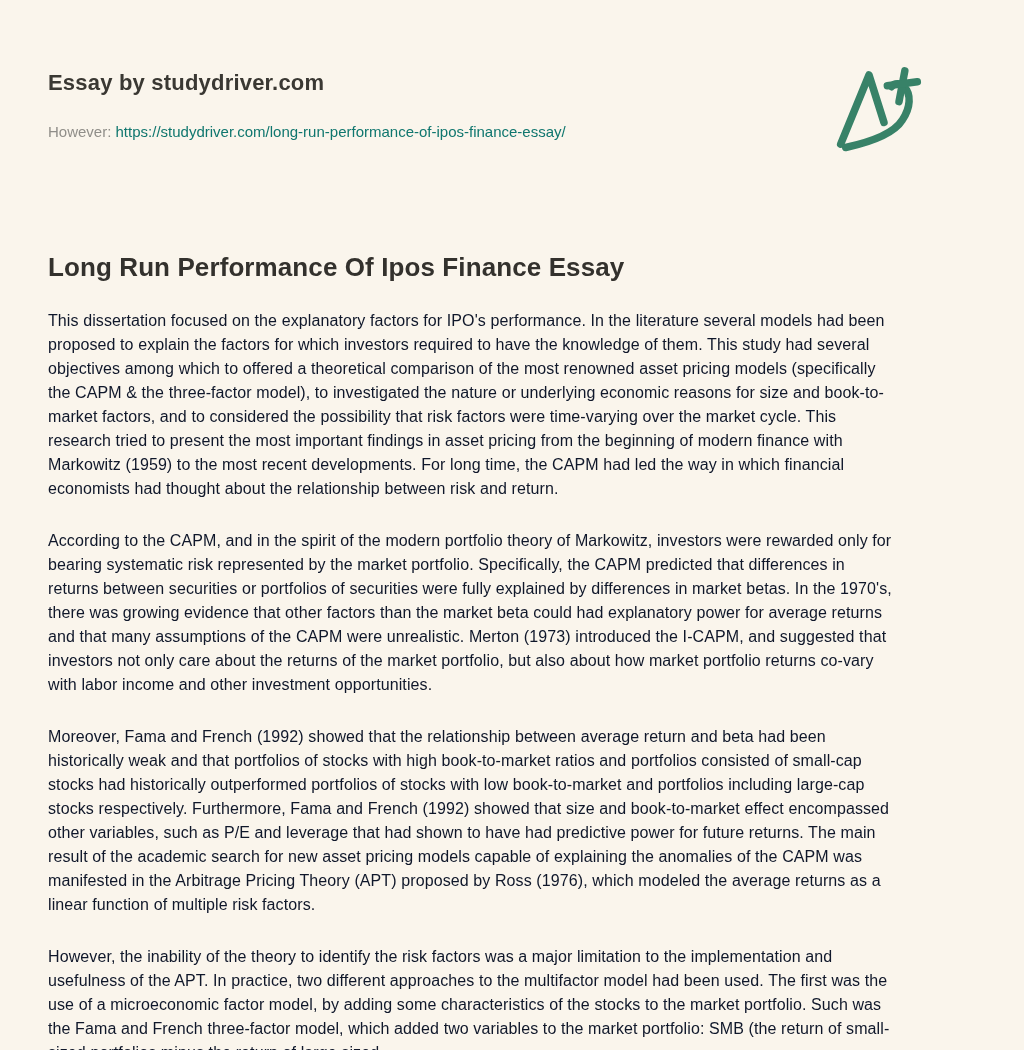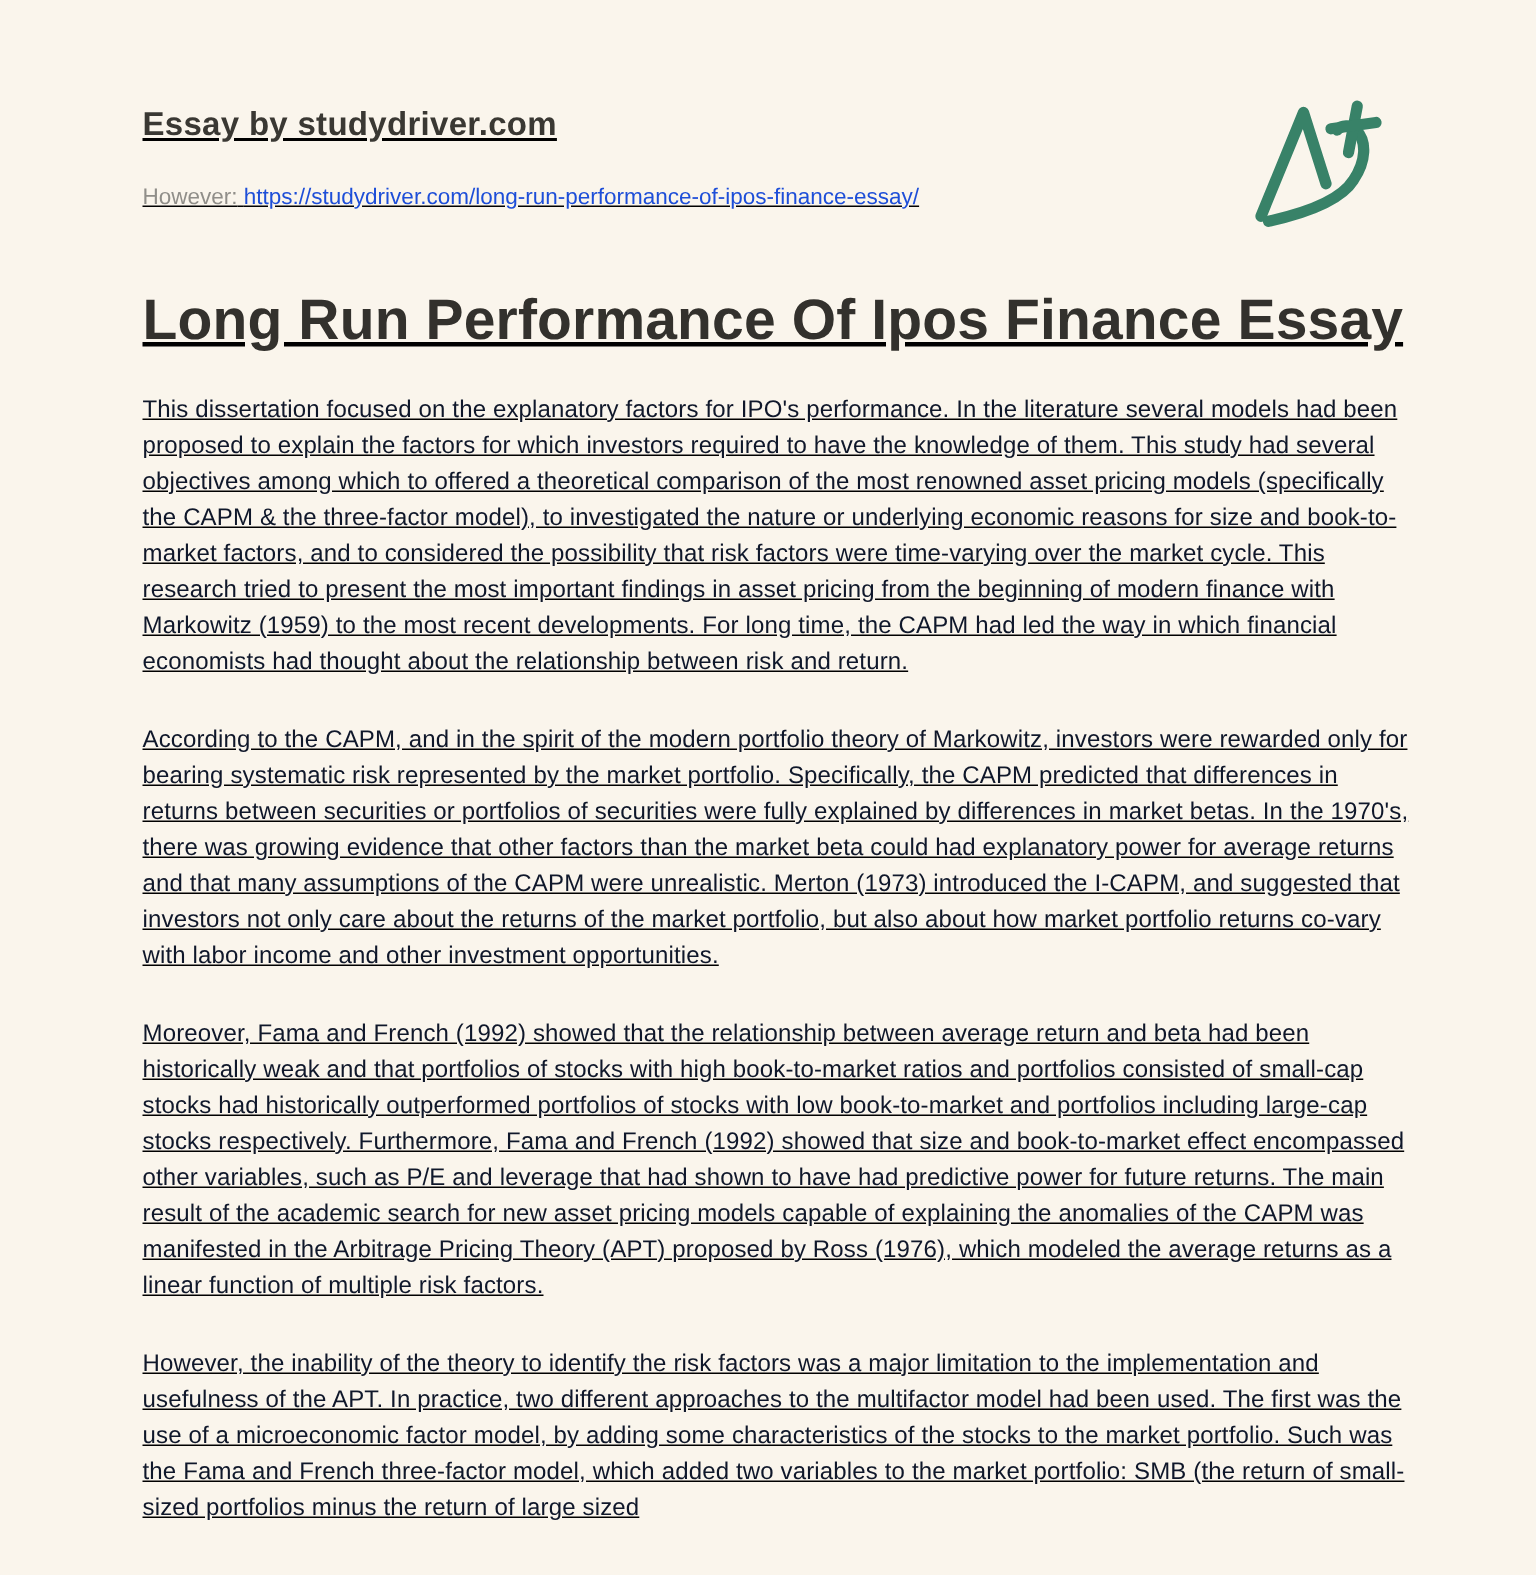--- a/index.html
+++ b/index.html
@@ -7,48 +7,47 @@
     width: 1024px;
     height: 1050px;
     overflow: hidden;
     background: #faf5ec;
     font-family: "Liberation Sans", sans-serif;
   }
   .page {
     position: relative;
     width: 1024px;
     height: 1050px;
-    padding: 70px 84px 0 95px;
-    text-decoration: underline;
+    padding: 70px 84px 0 48px;
   }
   .doc-header h1 {
     font-size: 22px;
     font-weight: 700;
     color: #3a3833;
     letter-spacing: 0.2px;
   }
   .source-line {
     margin-top: 27px;
     font-size: 15px;
     color: #908e89;
   }
   .source-line a {
-    color: #1d4ed8;
+    color: #0f766e;
     text-decoration: none;
   }
   .logo {
     position: absolute;
     top: 60px;
     right: 95px;
     width: 100px;
     height: 100px;
   }
   .essay-title {
-    margin-top: 53px;
-    font-size: 38px;
+    margin-top: 112px;
+    font-size: 26px;
     font-weight: 700;
     color: #33312d;
     letter-spacing: 0.1px;
     margin-bottom: 26px;
   }
   .essay-body p {
     width: 845px;
     font-size: 16px;
     line-height: 24px;
     color: #0f172a;

